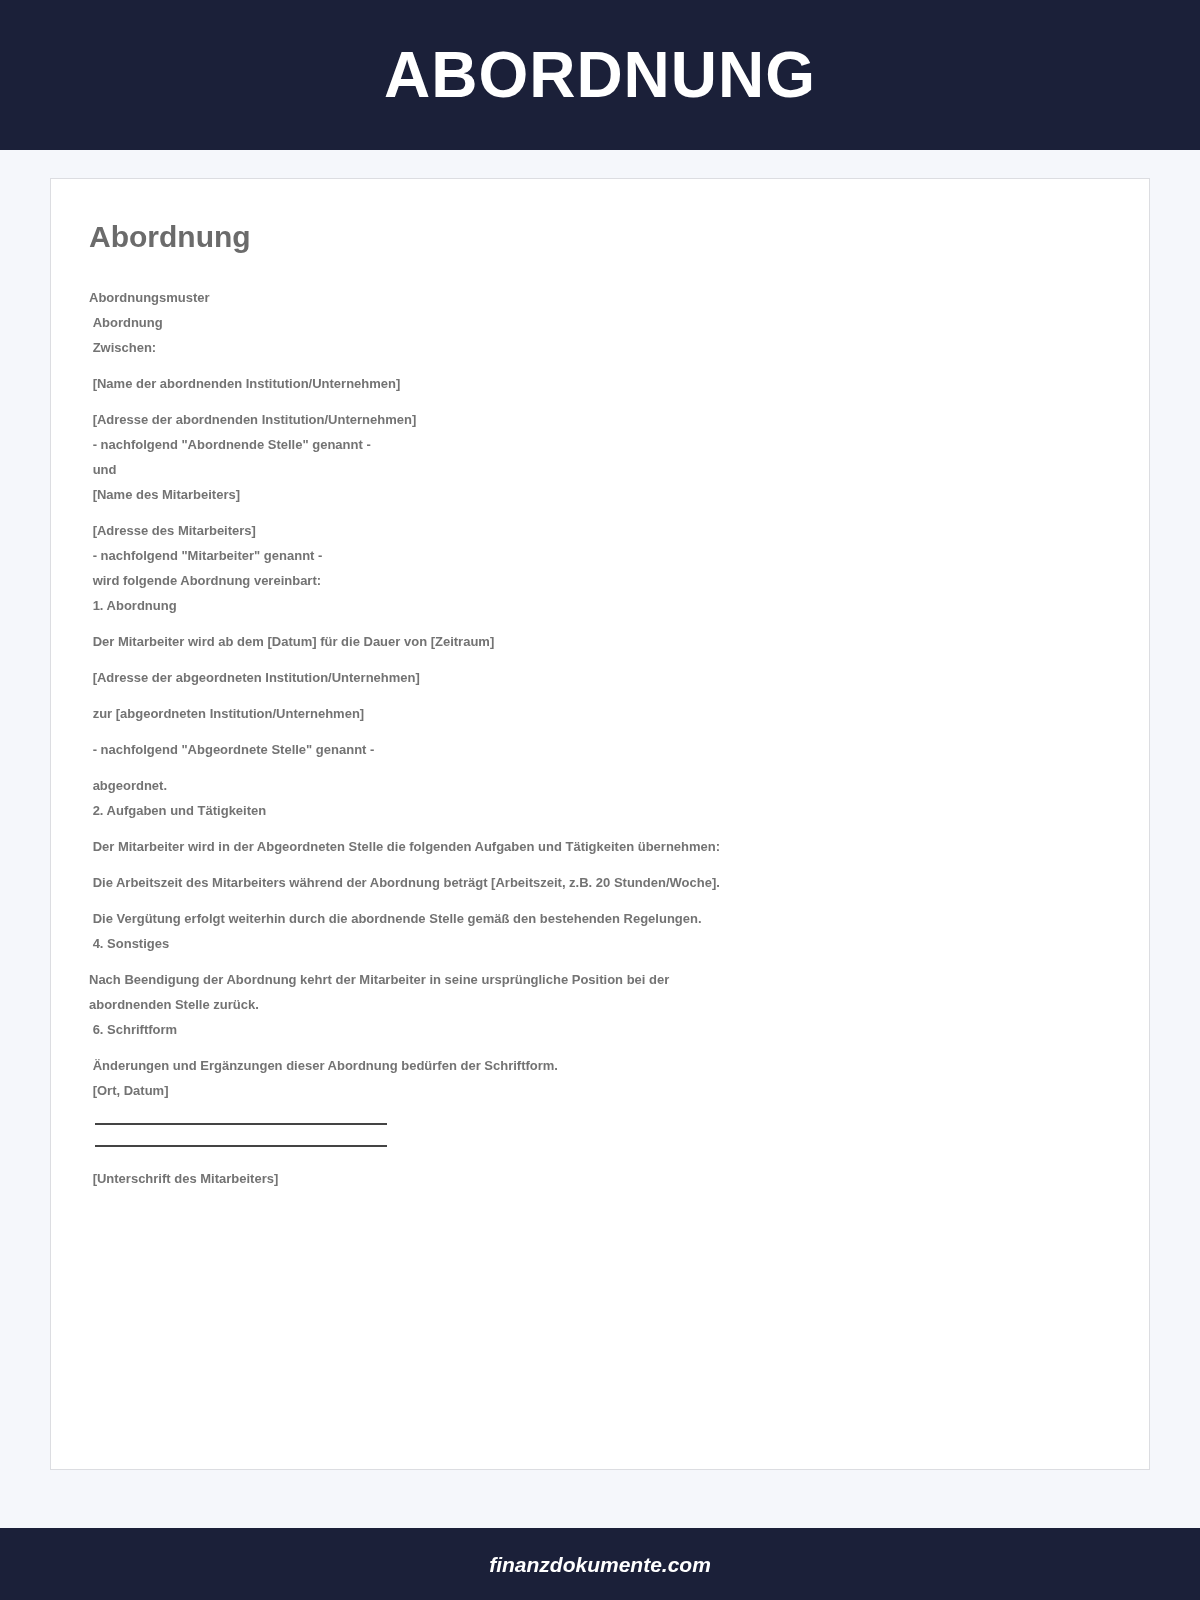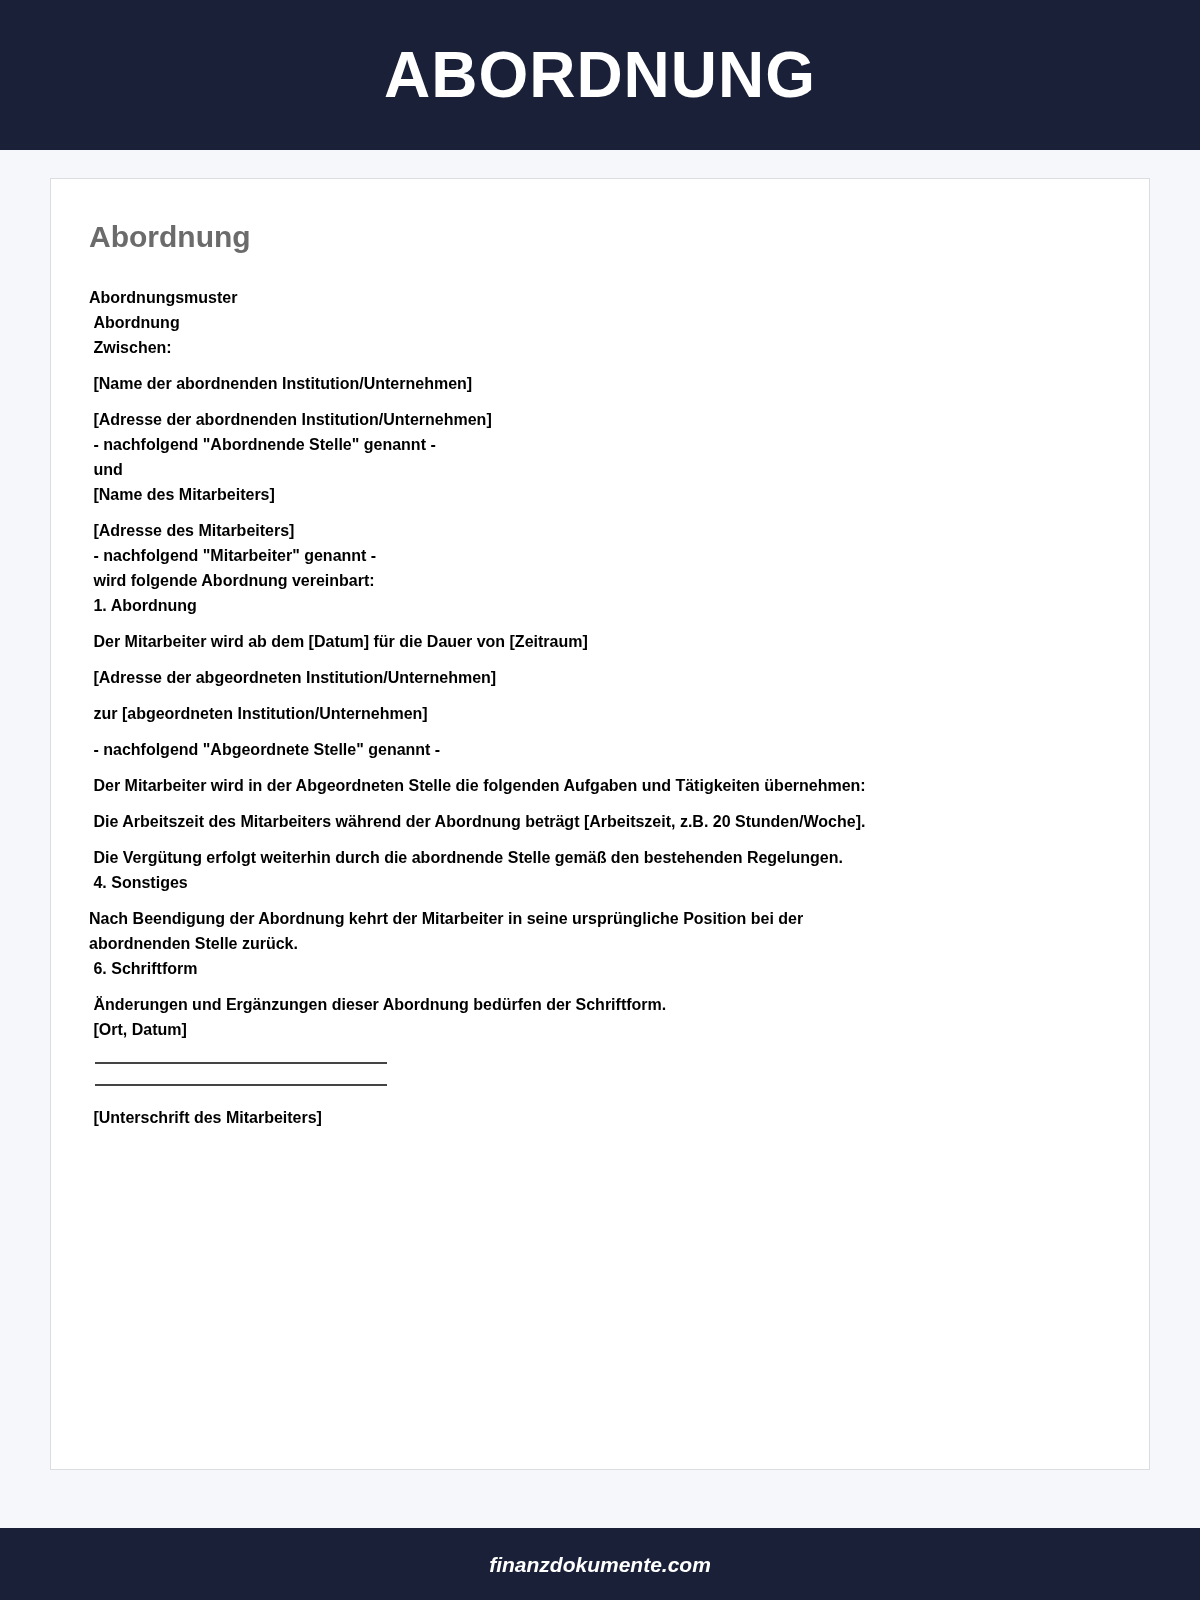--- a/index.html
+++ b/index.html
@@ -54,22 +54,22 @@
     overflow: hidden;
   }
   .doc-heading {
     color: #6b6b6b;
     font-size: 30px;
     font-weight: bold;
     margin: 0 0 30px 0;
     line-height: 1.2;
   }
   .doc-body {
-    color: #000000;
-    font-size: 16px;
+    color: #737373;
+    font-size: 13px;
     font-weight: bold;
     line-height: 25px;
   }
   .para {
     margin: 0 0 11px 0;
     white-space: pre-wrap;
   }
   .para:last-child {
     margin-bottom: 0;
   }
@@ -120,20 +120,22 @@
  und
  [Name des Mitarbeiters]</p>
         <p class="para"> [Adresse des Mitarbeiters]
  - nachfolgend "Mitarbeiter" genannt -
  wird folgende Abordnung vereinbart:
  1. Abordnung</p>
         <p class="para"> Der Mitarbeiter wird ab dem [Datum] für die Dauer von [Zeitraum]</p>
         <p class="para"> [Adresse der abgeordneten Institution/Unternehmen]</p>
         <p class="para"> zur [abgeordneten Institution/Unternehmen]</p>
         <p class="para"> - nachfolgend "Abgeordnete Stelle" genannt -</p>
+        <p class="para"> abgeordnet.
+ 2. Aufgaben und Tätigkeiten</p>
         <p class="para"> Der Mitarbeiter wird in der Abgeordneten Stelle die folgenden Aufgaben und Tätigkeiten übernehmen:</p>
         <p class="para"> Die Arbeitszeit des Mitarbeiters während der Abordnung beträgt [Arbeitszeit, z.B. 20 Stunden/Woche].</p>
         <p class="para"> Die Vergütung erfolgt weiterhin durch die abordnende Stelle gemäß den bestehenden Regelungen.
  4. Sonstiges</p>
         <p class="para">Nach Beendigung der Abordnung kehrt der Mitarbeiter in seine ursprüngliche Position bei der
 abordnenden Stelle zurück.
  6. Schriftform</p>
         <p class="para"> Änderungen und Ergänzungen dieser Abordnung bedürfen der Schriftform.
  [Ort, Datum]</p>
 

